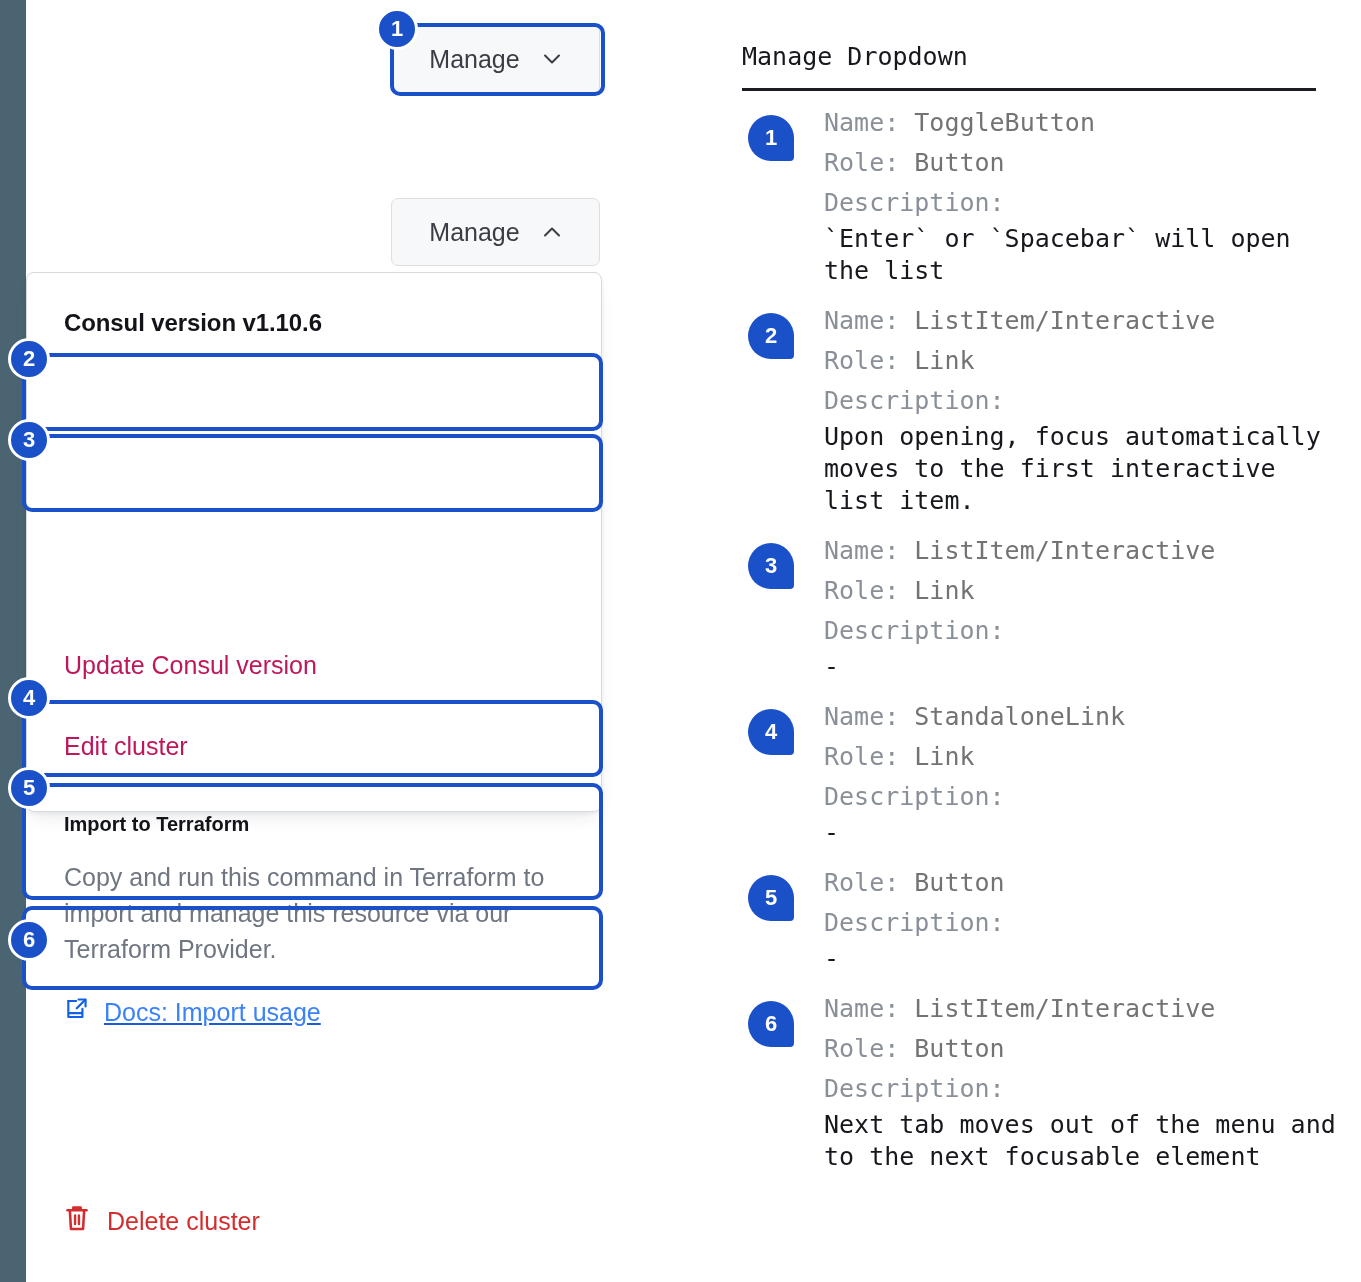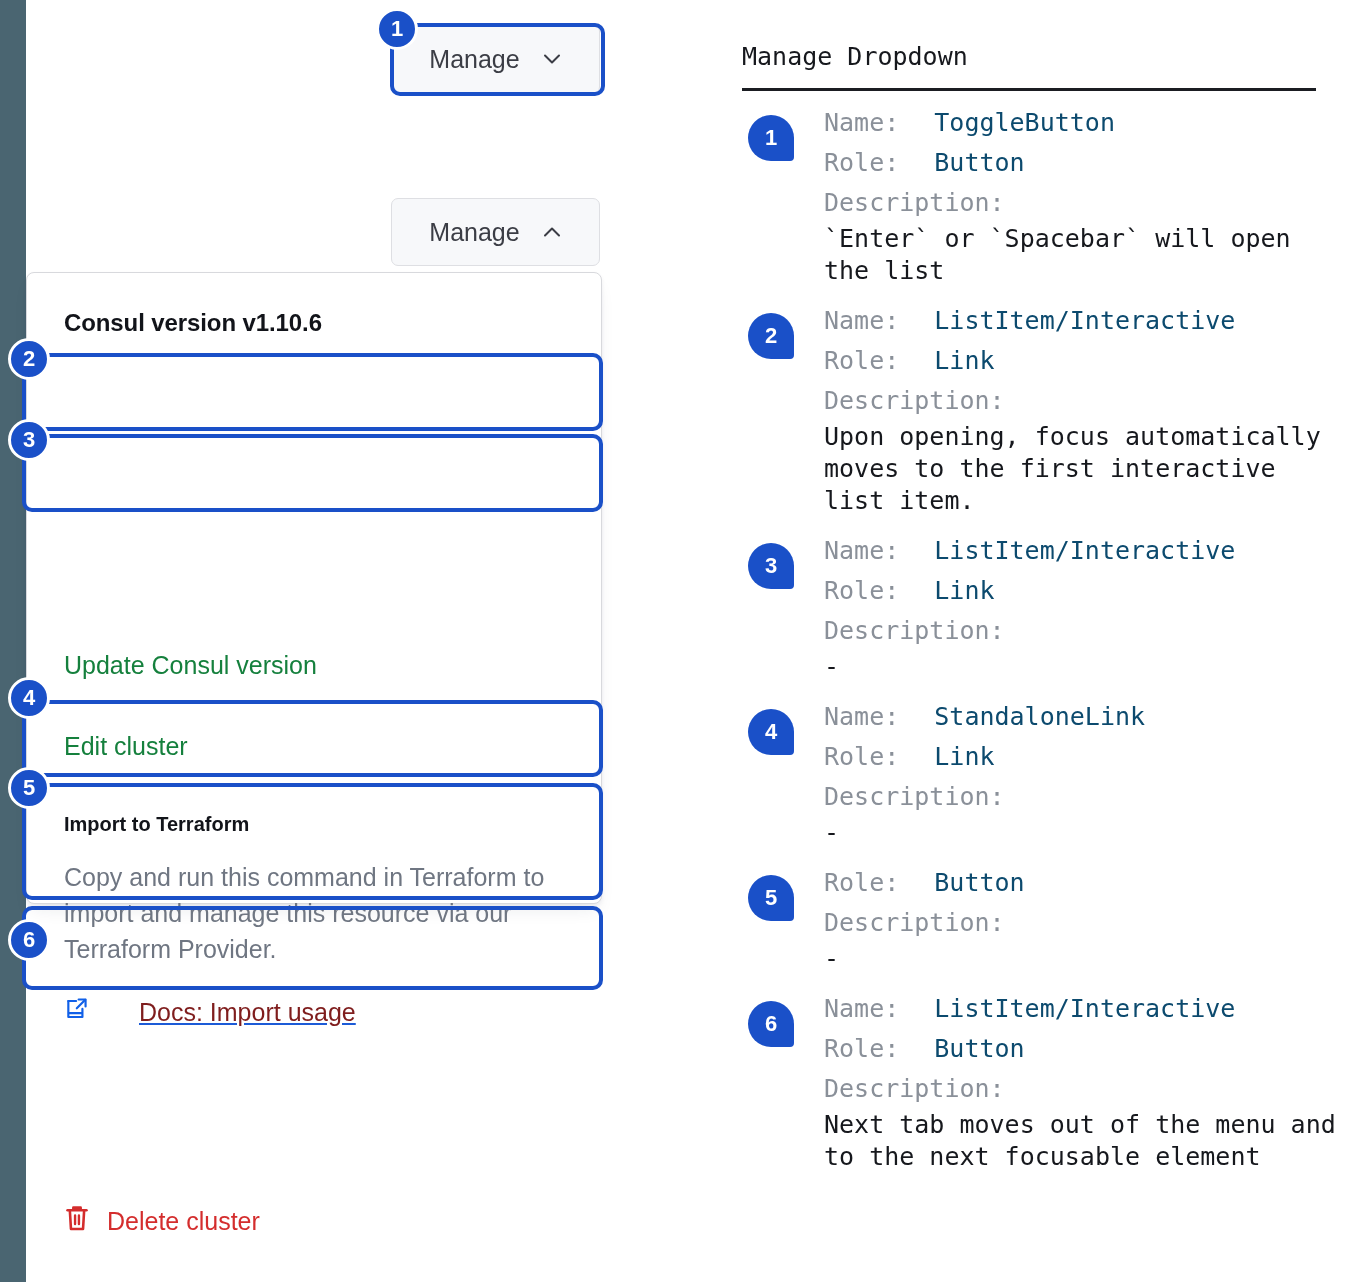--- a/index.html
+++ b/index.html
@@ -33,54 +33,54 @@
   }
   .manage-btn .chev{
     display:inline-block;width:20px;height:20px;position:relative;
   }
   .manage-btn .chev svg{display:block;}
   #manage-collapsed{left:391px;top:24px;width:209px;height:70px;}
   #manage-expanded{left:391px;top:198px;width:209px;height:68px;}
 
   
   .dropdown-panel{
-    position:absolute;left:26px;top:272px;width:576px;height:632px;
+    position:absolute;left:26px;top:272px;width:576px;height:540px;
     box-sizing:border-box;
     background:#ffffff;
     border:1px solid #d8d9dd;
     border-radius:8px;
     box-shadow:0 10px 18px -6px rgba(30,40,60,.10), 0 2px 4px rgba(30,40,60,.06);
   }
   .dd-inner{position:absolute;left:0;top:0;right:0;bottom:0;}
 
   .dd-header{
     position:absolute;left:37px;top:36px;
     font-size:24px;font-weight:700;color:#12141a;letter-spacing:-.1px;
   }
   .dd-row{
     position:absolute;left:37px;
-    font-size:25px;color:#15803d;
+    font-size:25px;color:#be185d;
   }
   #row-update{top:378px;}
   #row-edit{top:459px;}
 
   .dd-section-title{
     position:absolute;left:37px;top:540px;
     font-size:20px;font-weight:700;color:#12141a;
   }
   .dd-section-desc{
     position:absolute;left:37px;top:586px;width:520px;
     font-size:25px;line-height:36px;color:#6f7682;
   }
   .dd-docs{
     position:absolute;left:37px;top:723px;
     display:flex;align-items:center;gap:14px;
     font-size:25px;color:#1c5bd7;
   }
-  .dd-docs .lbl{color:#7f1d1d;margin-left:35px;}
+  .dd-docs .lbl{color:#3b82f6;}
 
   .tf-box{
     position:absolute;left:60px;top:805px;width:505px;height:72px;
     box-sizing:border-box;
     border:1px solid #e3e4e8;border-radius:8px;background:#fff;
     display:flex;align-items:center;
   }
   .tf-code{
     flex:1;padding-left:14px;
     font-family:"DejaVu Sans Mono","Liberation Mono",monospace;
@@ -145,21 +145,21 @@
     position:absolute;left:6px;top:12px;
     width:46px;height:46px;
     background:#1a50c8;
     border-radius:50% 50% 4px 50%;
     color:#fff;font-size:22px;font-weight:700;
     display:flex;align-items:center;justify-content:center;
     font-family:"Liberation Sans", sans-serif;
   }
   .li-line{font-size:25px;line-height:40px;white-space:pre-wrap;}
   .li-key{color:#8a9099;}
-  .li-val{color:#0c4a6e;margin-left:20px;}
+  .li-val{color:#737373;}
   .li-desc{font-size:25px;line-height:32px;color:#16181d;white-space:pre-wrap;}
 </style>
 </head>
 <body>
 
 <div class="left-rail"></div>
 
 <div class="shot">
 
   <div class="manage-btn" id="manage-collapsed">

